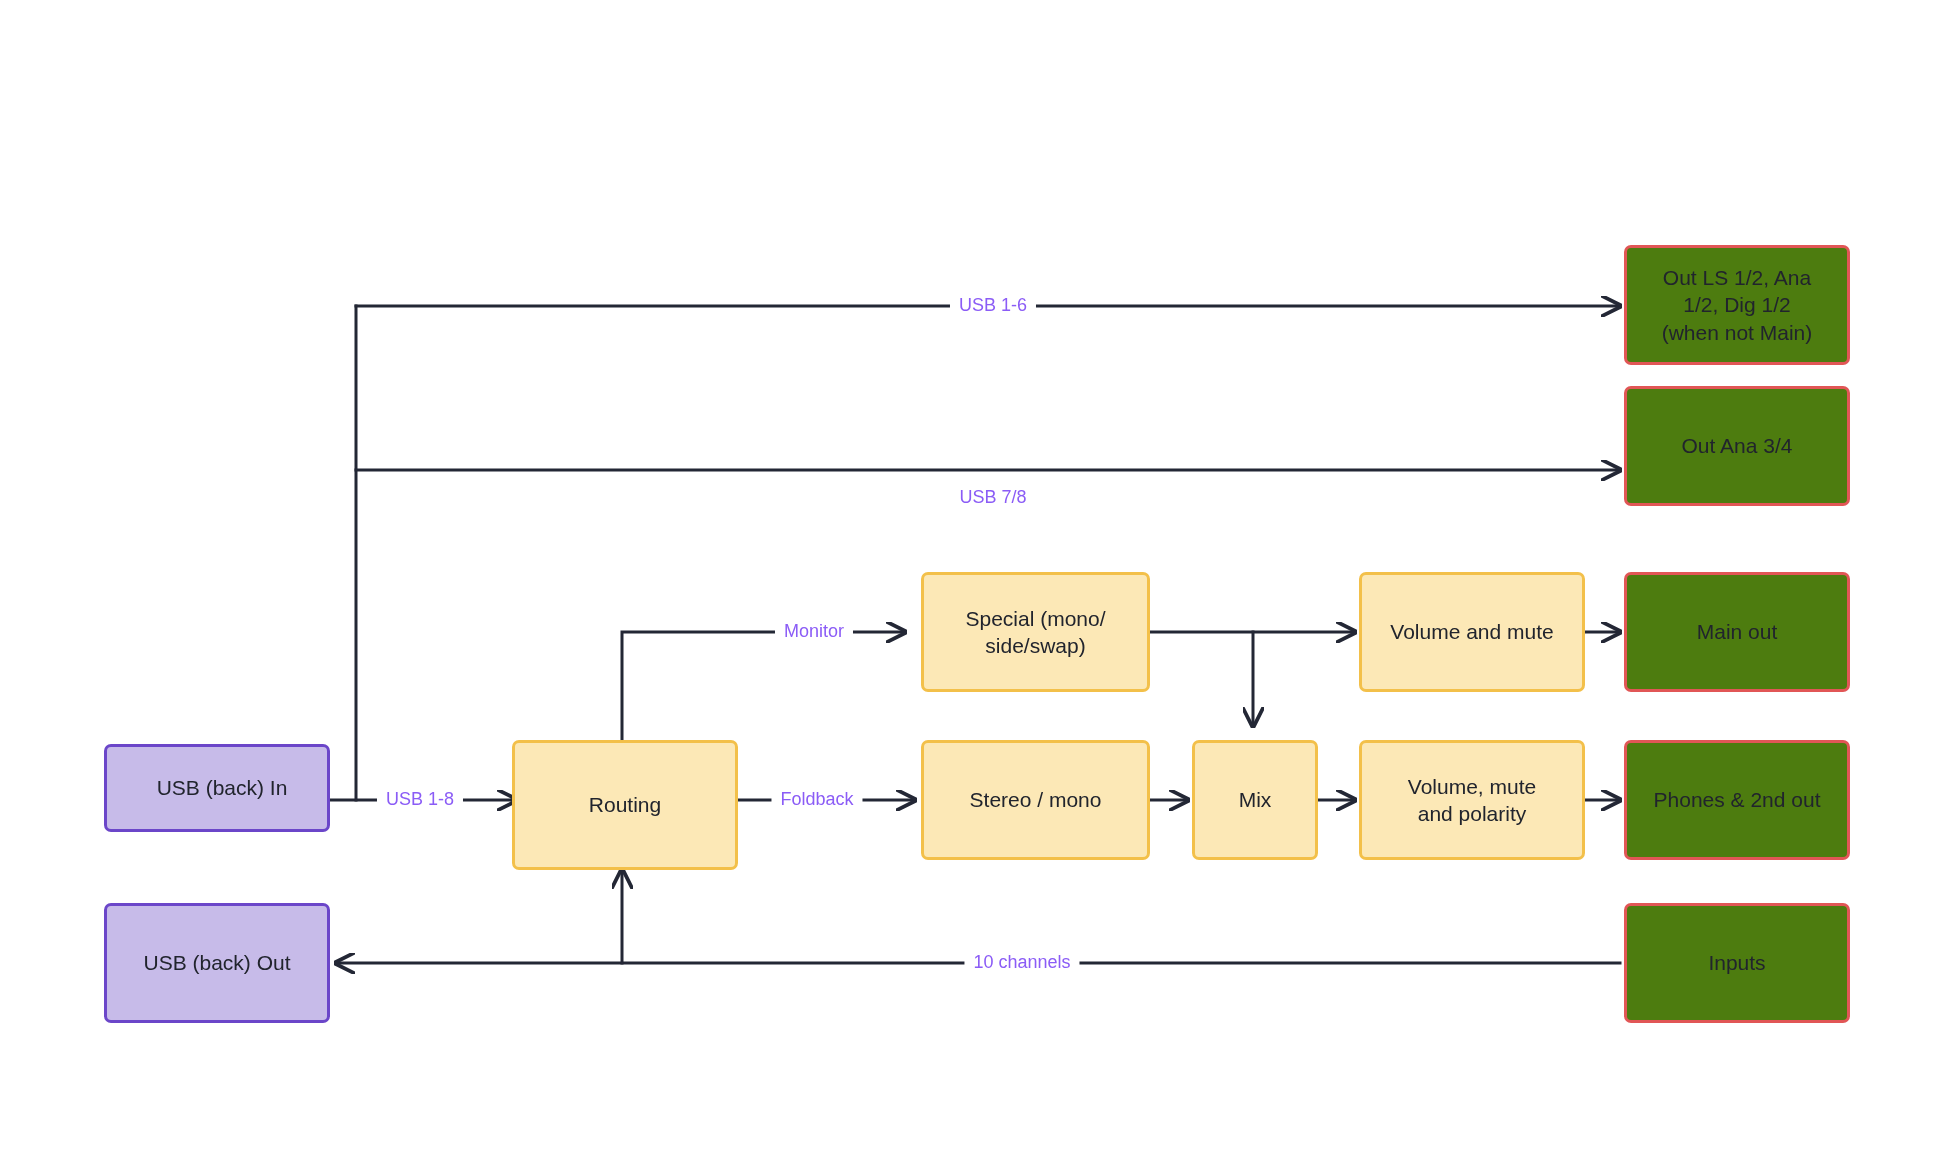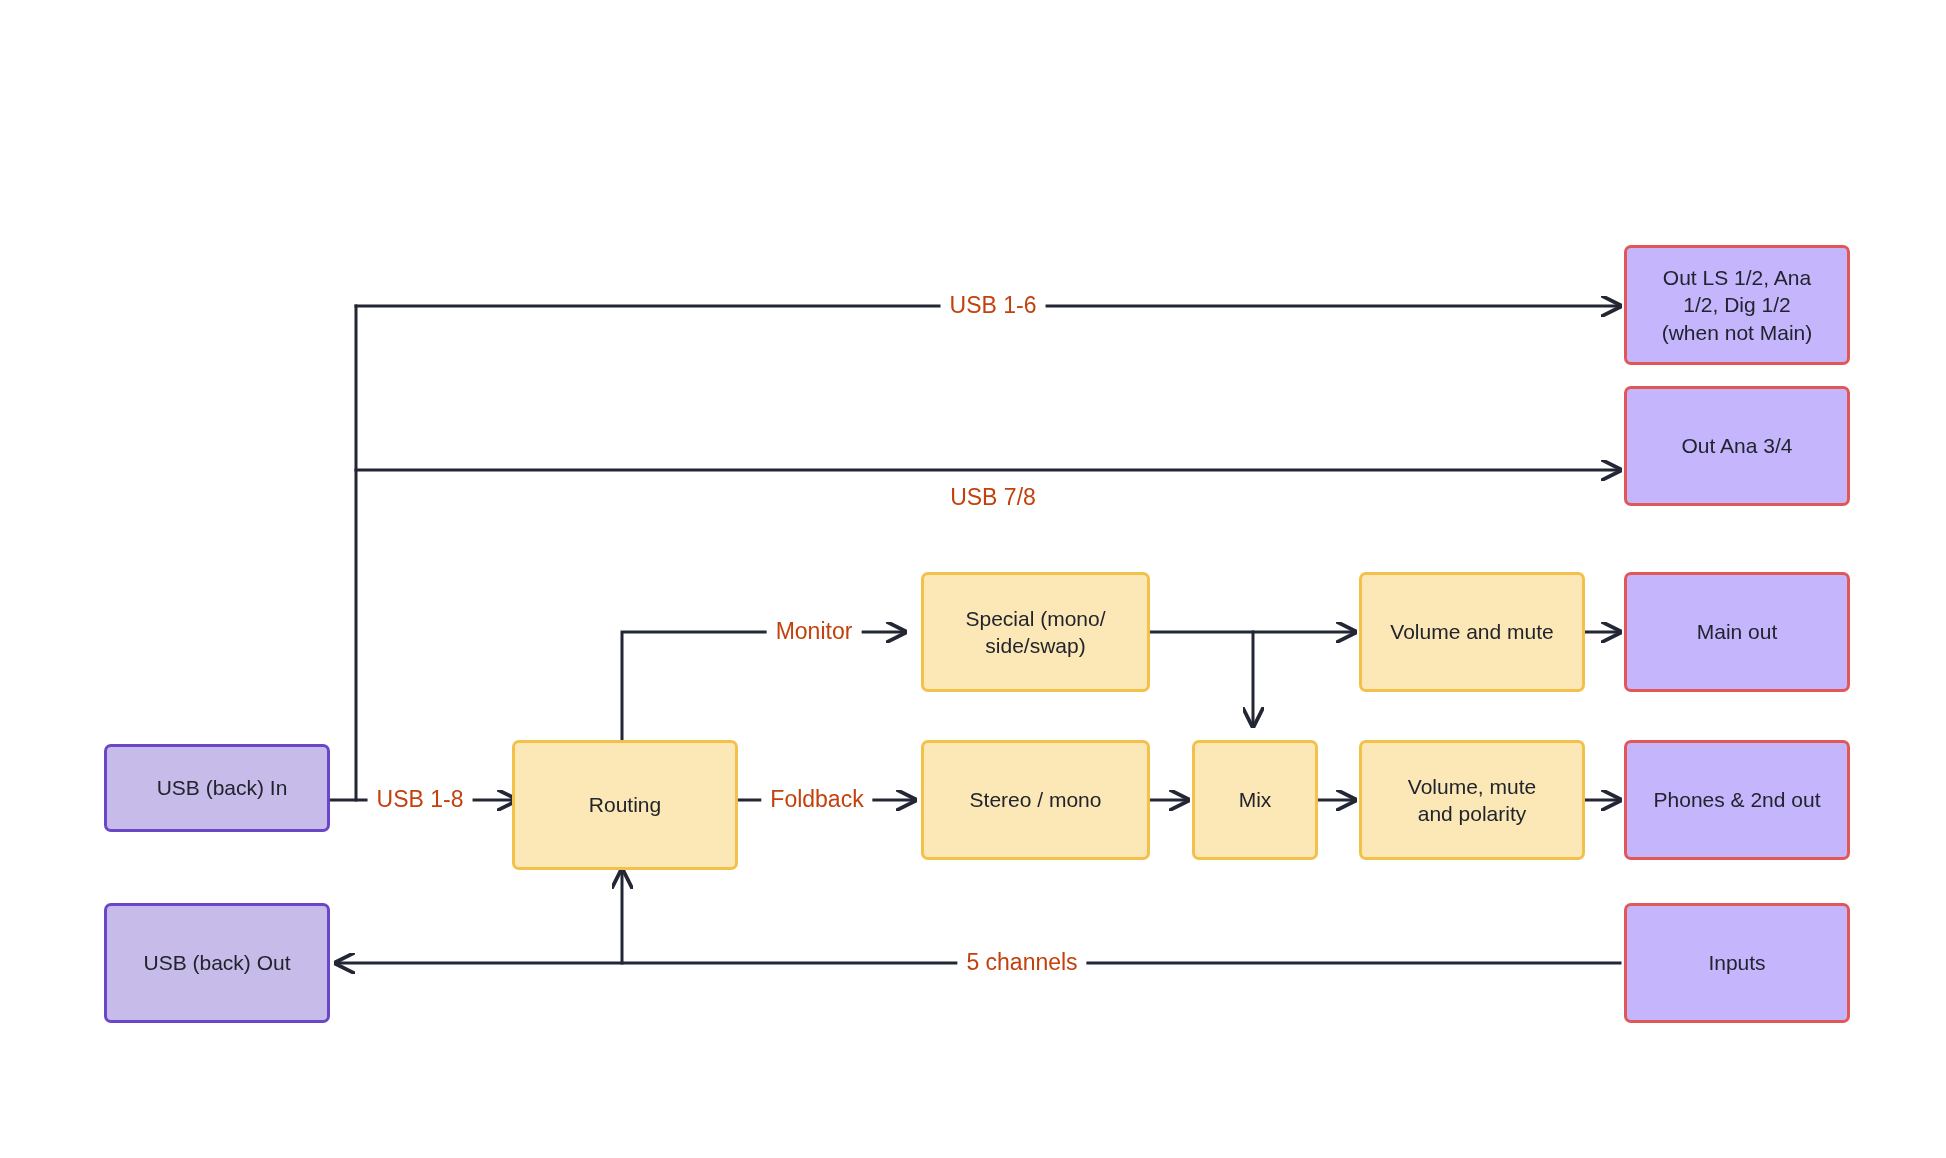--- a/index.html
+++ b/index.html
@@ -45,30 +45,30 @@
   }
   .node.usb {
     background: #c7bbe9;
     border-color: #6b46c9;
   }
   .node.proc {
     background: #fce8b6;
     border-color: #f3c04a;
   }
   .node.out {
-    background: #c4b5fd;
+    background: #4d7c0f;
     border-color: #e15656;
   }
   .edge-label {
     position: absolute;
     transform: translate(-50%, -50%);
     background: #ffffff;
     padding: 0 9px;
-    font-size: 23px;
-    color: #c2410c;
+    font-size: 18px;
+    color: #8b5cf6;
     white-space: nowrap;
     z-index: 3;
     line-height: 1.2;
   }
 </style>
 </head>
 <body>
 
 <div id="diagram-root">
 
@@ -179,16 +179,16 @@
 
   <div class="edge-label" style="left:814px; top:632px;">
     <span>Monitor</span>
   </div>
 
   <div class="edge-label" style="left:817px; top:800px;">
     <span>Foldback</span>
   </div>
 
   <div class="edge-label" style="left:1022px; top:963px;">
-    <span>5 channels</span>
+    <span>10 channels</span>
   </div>
 
 </div>
 
 </body></html>

